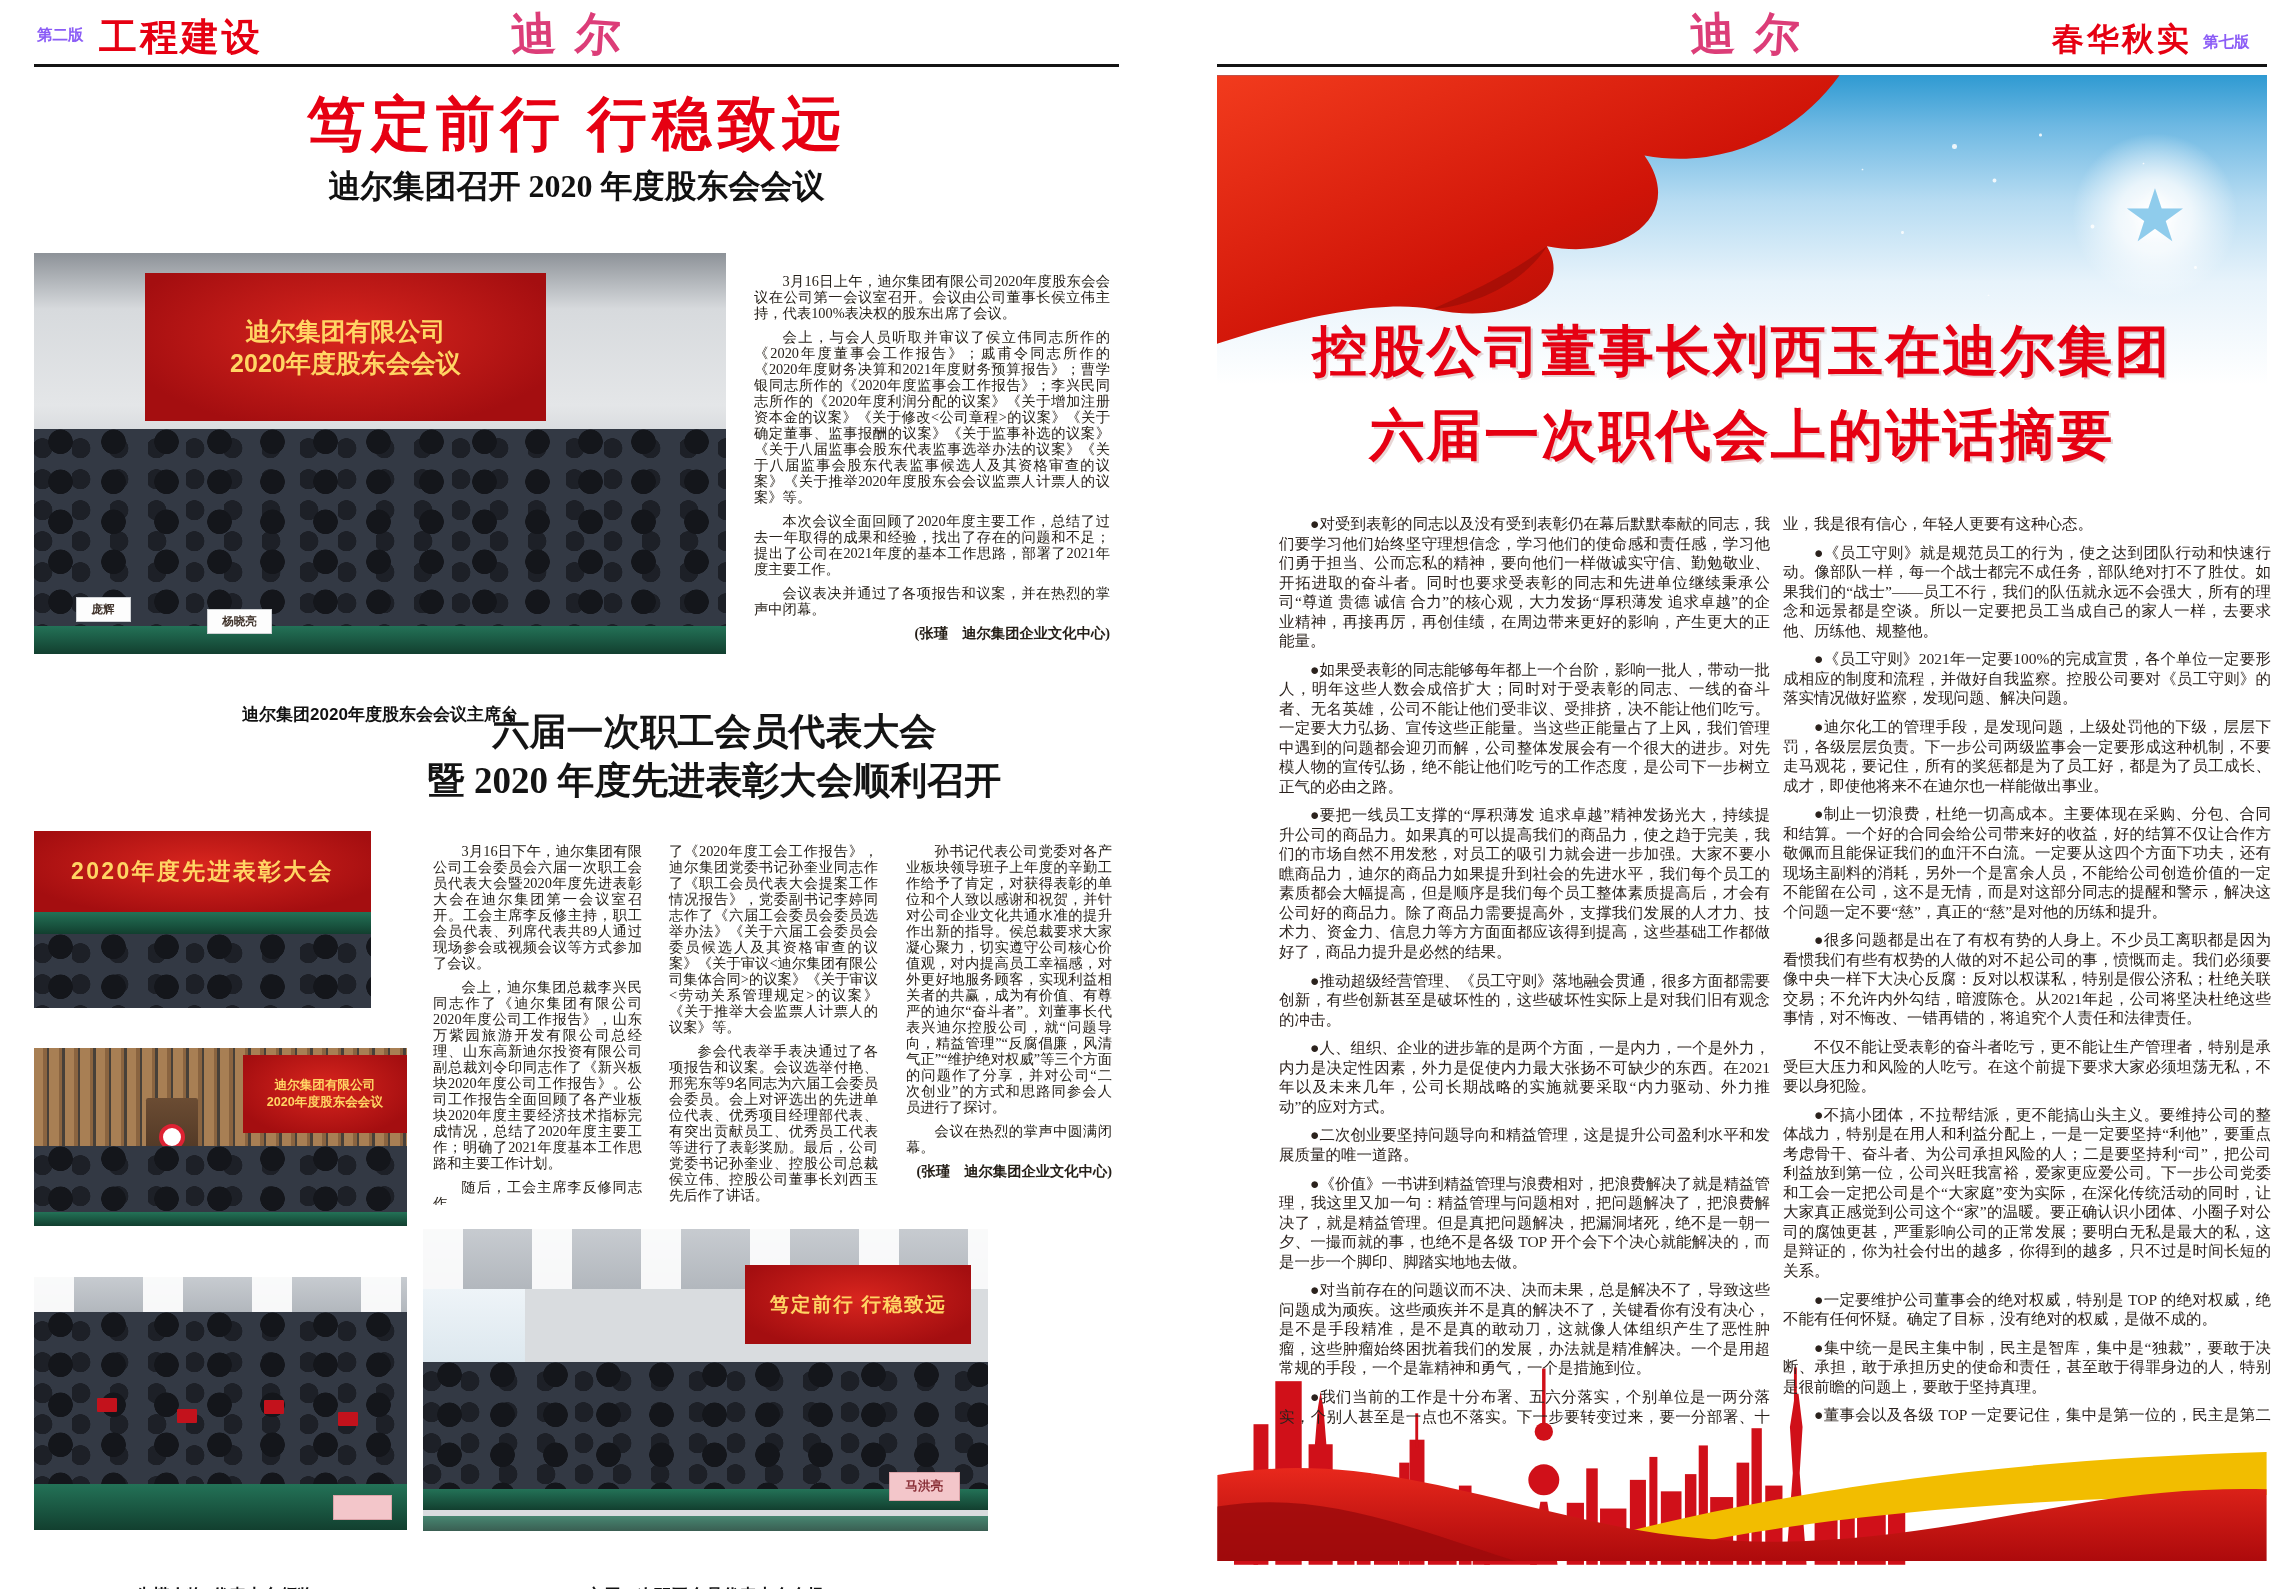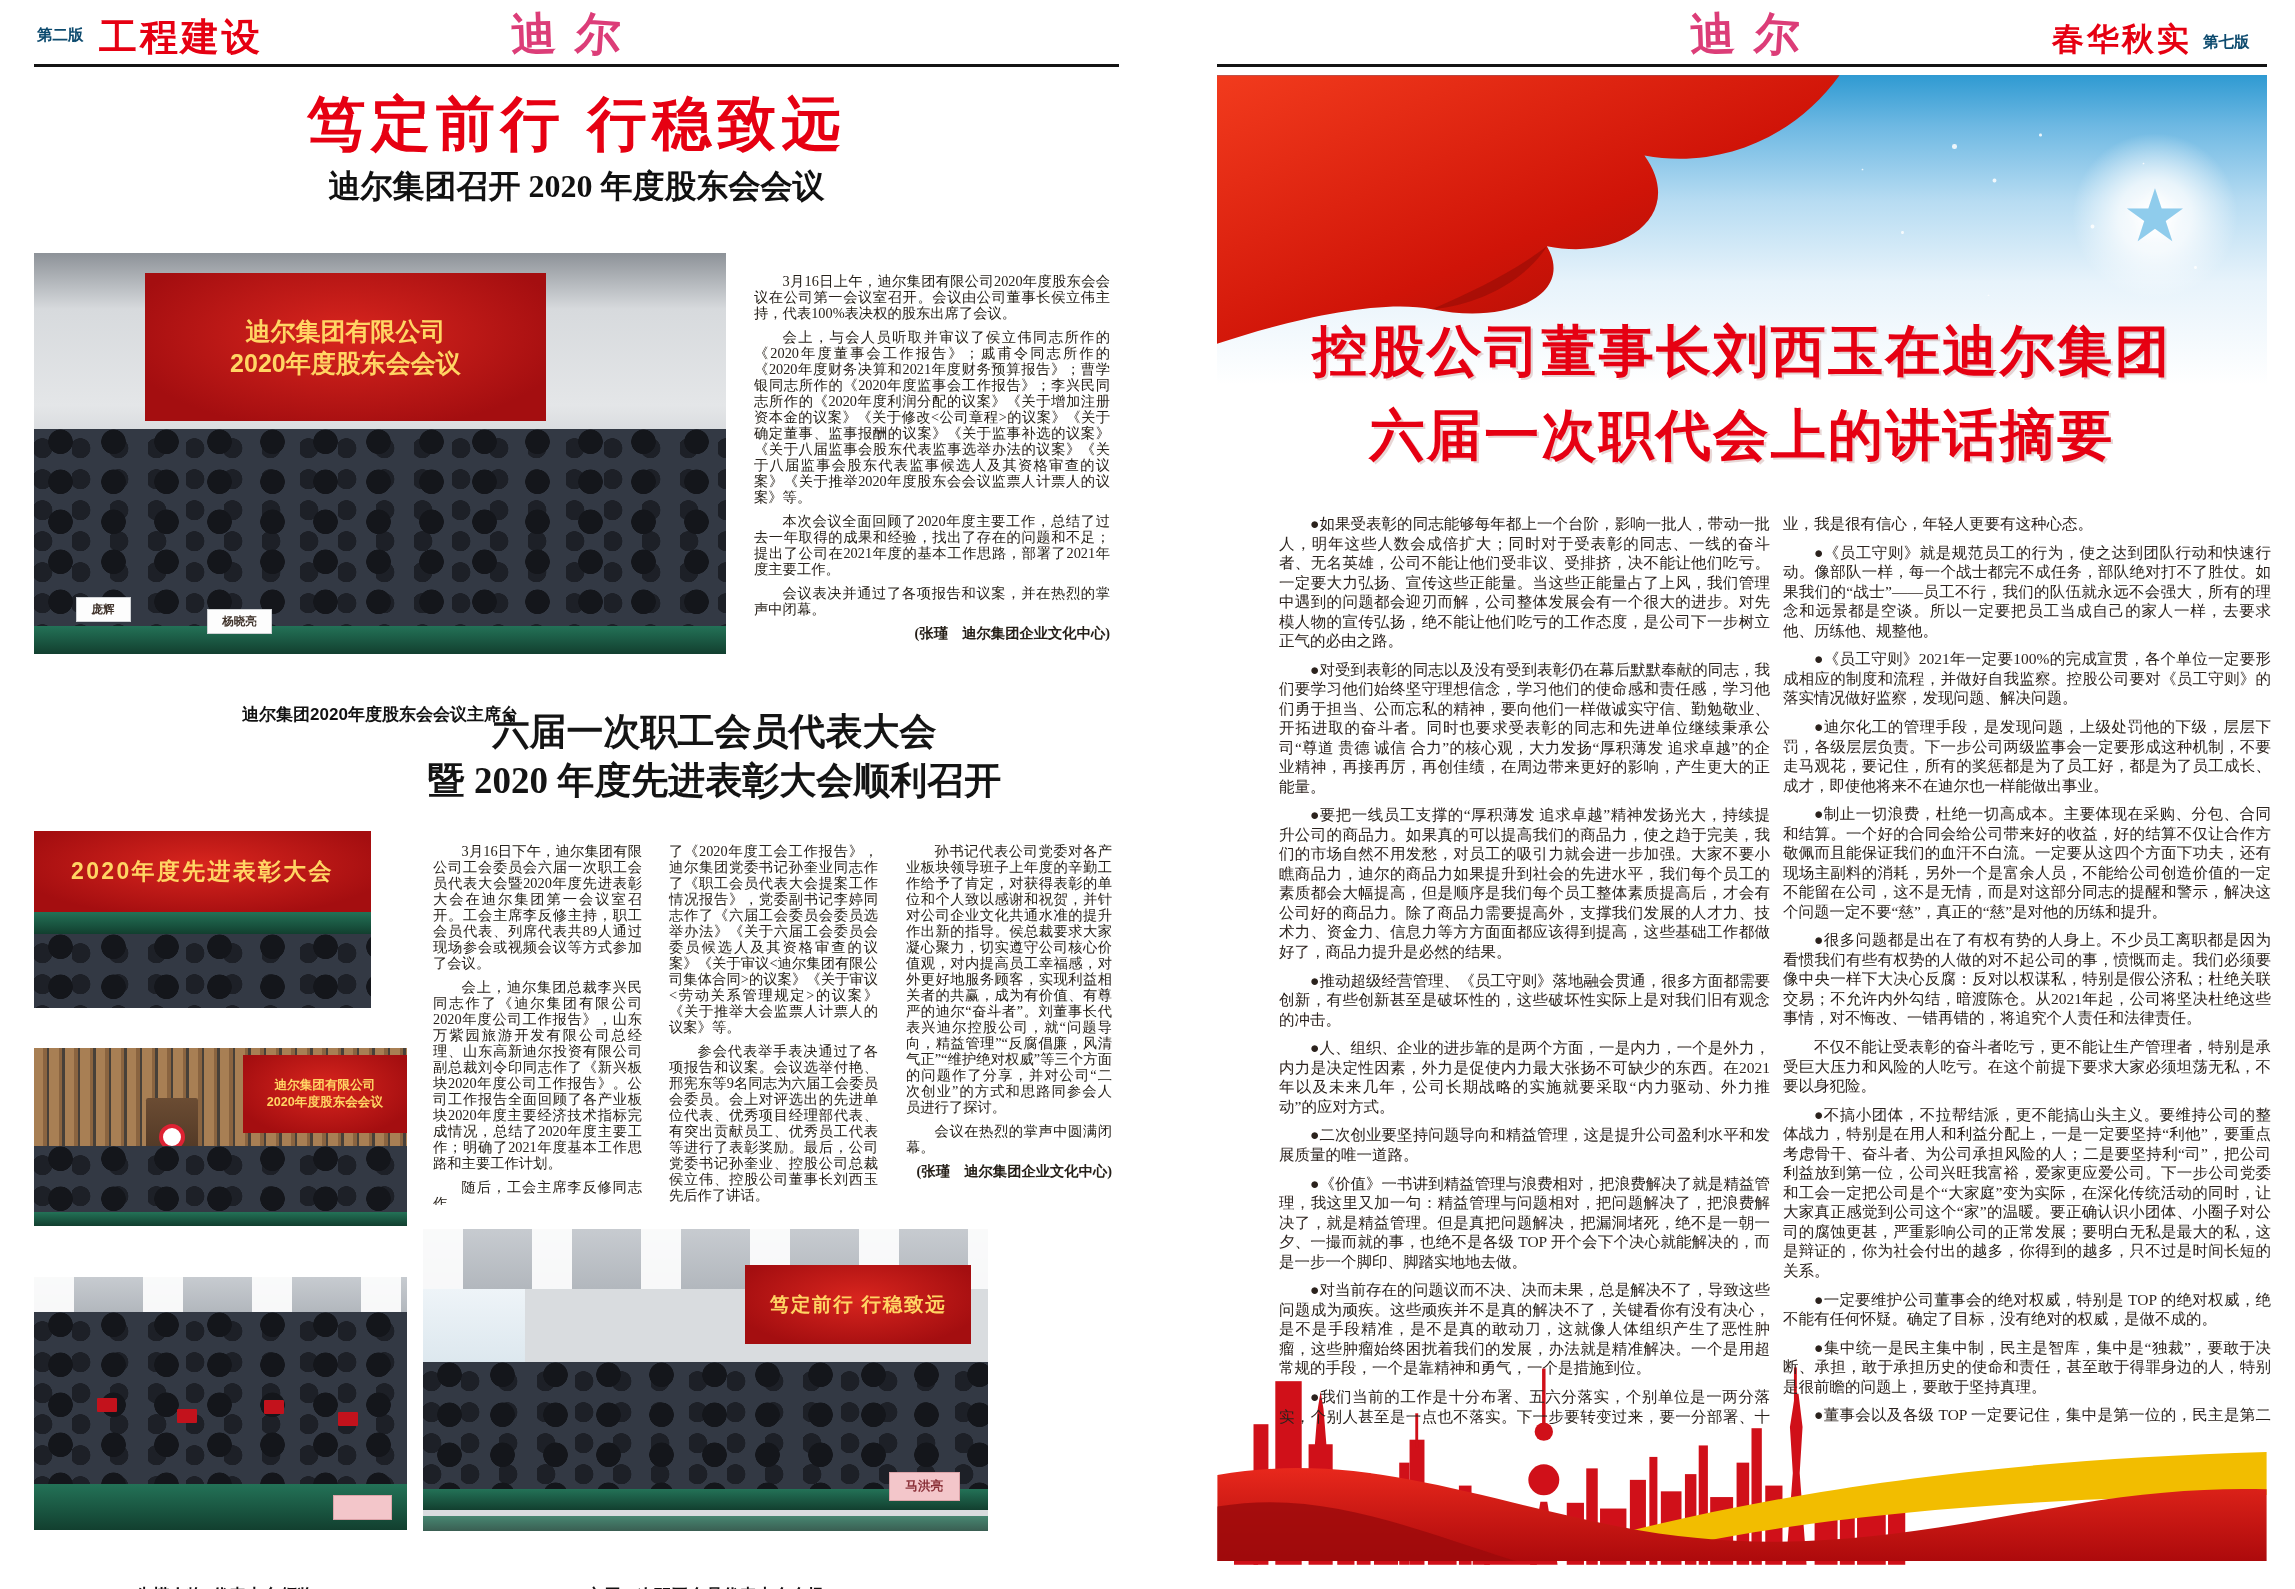--- a/index.html
+++ b/index.html
@@ -3,21 +3,21 @@
 <meta charset="utf-8">
 <style>
   html,body{margin:0;padding:0;background:#ffffff;}
   #page{position:relative;width:2295px;height:1589px;background:#fff;overflow:hidden;
         font-family:"Liberation Serif","DejaVu Serif",serif;color:#231c18;}
   .abs{position:absolute;}
   .rule{position:absolute;height:3.4px;background:#141414;}
   .masthead{position:absolute;font-family:"DejaVu Serif",serif;font-weight:900;color:#dc3d78;
             font-size:45px;letter-spacing:19.5px;transform:rotate(-2deg);white-space:nowrap;}
   .masthead .c2{display:inline-block;transform:rotate(6deg) translateY(3.4px);}
-  .edition-label{position:absolute;font-weight:700;font-size:15.5px;font-family:"Liberation Sans",sans-serif;color:#0c4a6e;}
+  .edition-label{position:absolute;font-weight:700;font-size:15.5px;font-family:"Liberation Sans",sans-serif;color:#8b5cf6;}
   .section-title{position:absolute;font-family:"Liberation Sans",sans-serif;font-weight:900;color:#e60012;letter-spacing:2.9px;}
 
   
   .headline1{position:absolute;left:34px;top:85px;width:1085px;text-align:center;
              font-family:"Liberation Sans",sans-serif;font-weight:900;font-size:59px;color:#e60012;letter-spacing:5.7px;}
   .subhead1{position:absolute;left:34px;top:165px;width:1085px;text-align:center;
             font-weight:700;font-size:32px;color:#111;}
   .headline2{position:absolute;left:310px;top:707px;width:809px;text-align:center;
              font-weight:700;font-size:37px;color:#141414;line-height:49px;}
 
@@ -266,22 +266,22 @@
               <stop offset="1" stop-color="#ad0a0c"></stop>
           </linearGradient>
         </defs>
         <path d="M520,300 C820,215 1200,128 1830,110 L1830,185 C1260,190 900,245 700,300 Z" fill="#f2bd00"></path>
         <path d="M0,150 C240,108 430,185 700,240 C1000,300 1240,245 1500,200 C1620,180 1730,172 1830,175 L1830,300 L0,300 Z" fill="url(#rb)"></path>
         <path d="M0,205 C180,175 330,240 520,300 L0,300 Z" fill="#9e0a0c" opacity="0.85"></path>
       </svg>
 
       <div class="rp-col" style="left:62px;top:439px;">
         <div>
+            <p>●对受到表彰的同志以及没有受到表彰仍在幕后默默奉献的同志，我们要学习他们始终坚守理想信念，学习他们的使命感和责任感，学习他们勇于担当、公而忘私的精神，要向他们一样做诚实守信、勤勉敬业、开拓进取的奋斗者。同时也要求受表彰的同志和先进单位继续秉承公司“尊道 贵德 诚信 合力”的核心观，大力发扬“厚积薄发 追求卓越”的企业精神，再接再厉，再创佳绩，在周边带来更好的影响，产生更大的正能量。</p>
             <p>●如果受表彰的同志能够每年都上一个台阶，影响一批人，带动一批人，明年这些人数会成倍扩大；同时对于受表彰的同志、一线的奋斗者、无名英雄，公司不能让他们受非议、受排挤，决不能让他们吃亏。一定要大力弘扬、宣传这些正能量。当这些正能量占了上风，我们管理中遇到的问题都会迎刃而解，公司整体发展会有一个很大的进步。对先模人物的宣传弘扬，绝不能让他们吃亏的工作态度，是公司下一步树立正气的必由之路。</p>
-            <p>●对受到表彰的同志以及没有受到表彰仍在幕后默默奉献的同志，我们要学习他们始终坚守理想信念，学习他们的使命感和责任感，学习他们勇于担当、公而忘私的精神，要向他们一样做诚实守信、勤勉敬业、开拓进取的奋斗者。同时也要求受表彰的同志和先进单位继续秉承公司“尊道 贵德 诚信 合力”的核心观，大力发扬“厚积薄发 追求卓越”的企业精神，再接再厉，再创佳绩，在周边带来更好的影响，产生更大的正能量。</p>
             <p>●要把一线员工支撑的“厚积薄发 追求卓越”精神发扬光大，持续提升公司的商品力。如果真的可以提高我们的商品力，使之趋于完美，我们的市场自然不用发愁，对员工的吸引力就会进一步加强。大家不要小瞧商品力，迪尔的商品力如果提升到社会的先进水平，我们每个员工的素质都会大幅提高，但是顺序是我们每个员工整体素质提高后，才会有公司好的商品力。除了商品力需要提高外，支撑我们发展的人才力、技术力、资金力、信息力等方方面面都应该得到提高，这些基础工作都做好了，商品力提升是必然的结果。</p>
             <p>●推动超级经营管理、《员工守则》落地融会贯通，很多方面都需要创新，有些创新甚至是破坏性的，这些破坏性实际上是对我们旧有观念的冲击。</p>
             <p>●人、组织、企业的进步靠的是两个方面，一是内力，一个是外力，内力是决定性因素，外力是促使内力最大张扬不可缺少的东西。在2021年以及未来几年，公司长期战略的实施就要采取“内力驱动、外力推动”的应对方式。</p>
             <p>●二次创业要坚持问题导向和精益管理，这是提升公司盈利水平和发展质量的唯一道路。</p>
             <p>●《价值》一书讲到精益管理与浪费相对，把浪费解决了就是精益管理，我这里又加一句：精益管理与问题相对，把问题解决了，把浪费解决了，就是精益管理。但是真把问题解决，把漏洞堵死，绝不是一朝一夕、一撮而就的事，也绝不是各级 TOP 开个会下个决心就能解决的，而是一步一个脚印、脚踏实地地去做。</p>
             <p>●对当前存在的问题议而不决、决而未果，总是解决不了，导致这些问题成为顽疾。这些顽疾并不是真的解决不了，关键看你有没有决心，是不是手段精准，是不是真的敢动刀，这就像人体组织产生了恶性肿瘤，这些肿瘤始终困扰着我们的发展，办法就是精准解决。一个是用超常规的手段，一个是靠精神和勇气，一个是措施到位。</p>
             <p>●我们当前的工作是十分布署、五六分落实，个别单位是一两分落实，个别人甚至是一点也不落实。下一步要转变过来，要一分部署、十分落实。要集中精力解决主要问题，抓住久决未果的问题。</p>
           </div>
       </div>
       <div class="rp-col" style="left:566px;top:439px;width:488px;">

